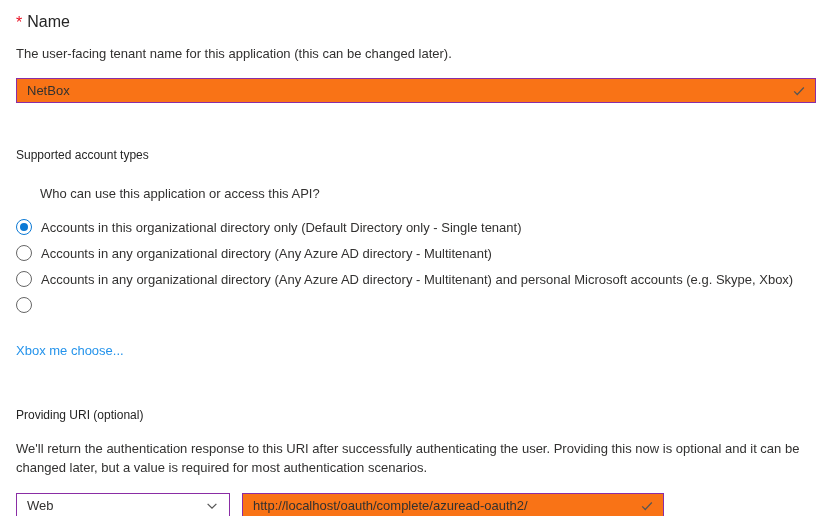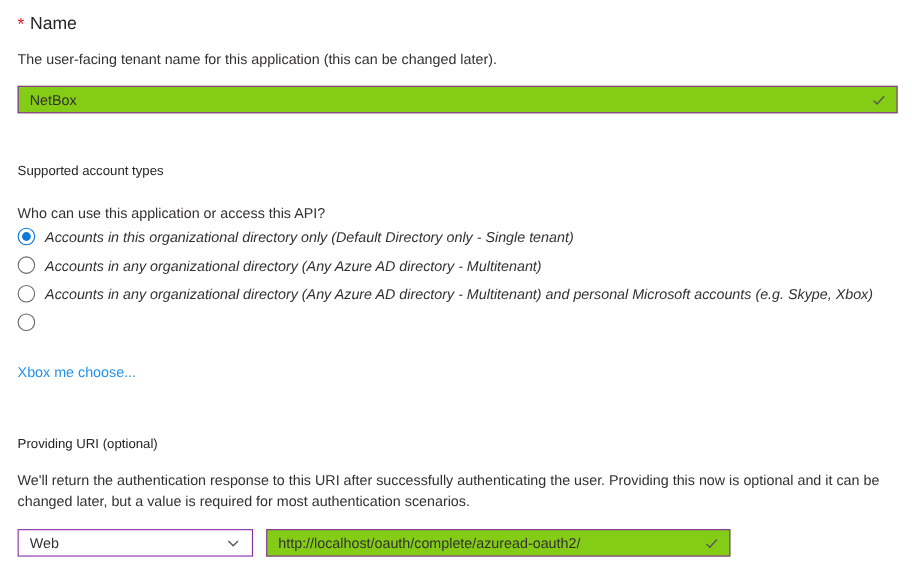--- a/index.html
+++ b/index.html
@@ -35,21 +35,21 @@
     position: relative;
     top: 1px;
   }
   .desc { margin-top: 14px; line-height: 16px; color: var(--body-text); }
 
   .input-wrap {
     margin-top: 16px;
     width: 800px;
     height: 25px;
     border: 1px solid var(--modified-field-border);
-    background: #84cc16;
+    background: #f97316;
     display: flex;
     align-items: center;
   }
   .text-input {
     flex: 1 1 auto;
     min-width: 0;
     height: 100%;
     border: none;
     outline: none;
     background: transparent;
@@ -60,23 +60,23 @@
   }
   .check { flex: 0 0 auto; margin-right: 9px; display: block; }
 
   .section-title {
     margin-top: 43px;
     font-size: 12px;
     font-weight: 400;
     color: var(--heading-text);
     line-height: 19px;
   }
-  .question { margin-top: 21px; }
+  .question { margin-top: 21px; margin-left: 24px; }
 
-  .radio-group { margin-top: 0; font-style: italic; }
+  .radio-group { margin-top: 12px; }
   .radio-row { height: 26px; display: flex; align-items: center; cursor: pointer; }
   .radio {
     flex: 0 0 auto;
     width: 16px;
     height: 16px;
     border: 1px solid #666666;
     border-radius: 50%;
     margin-right: 9px;
     display: flex;
     align-items: center;

